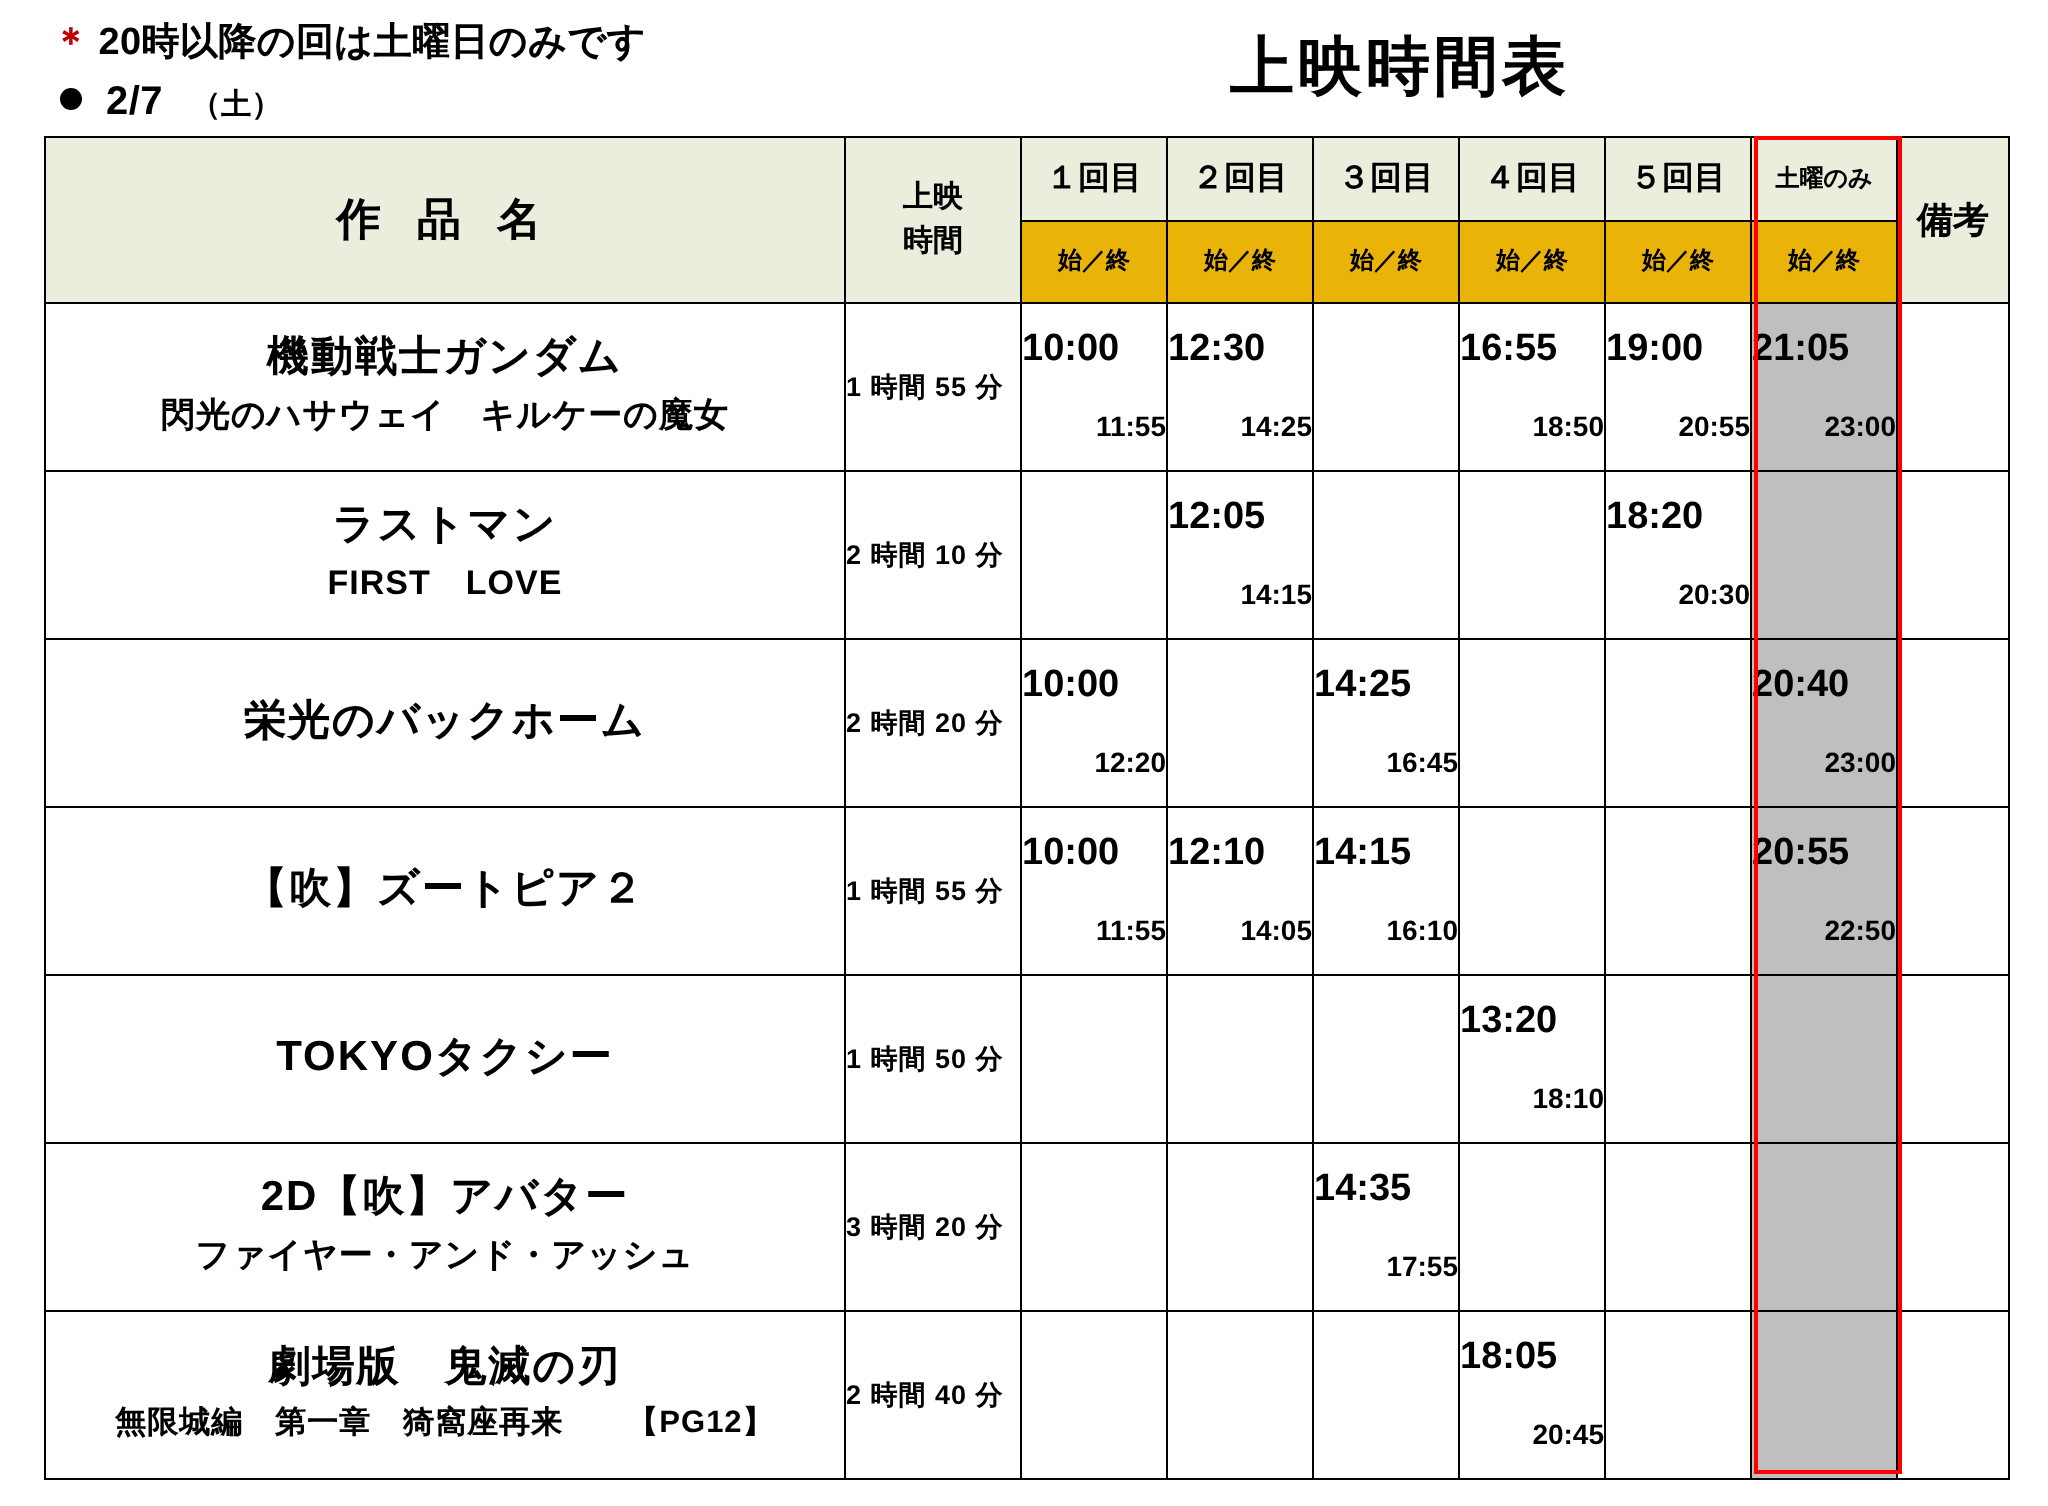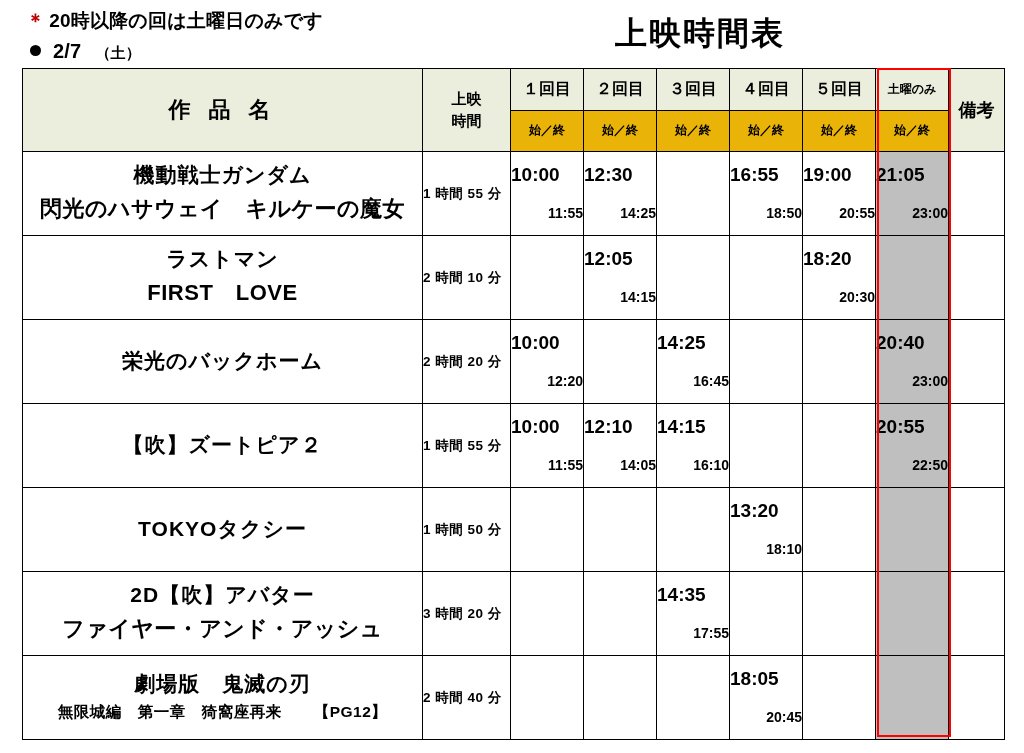--- a/index.html
+++ b/index.html
@@ -134,21 +134,21 @@
     padding: 4px 6px;
     font-family: Liberation Sans, sans-serif;
   }
   .t-main {
     font-size: 21px;
     font-weight: bold;
     letter-spacing: 1px;
     line-height: 1.25;
   }
   .t-sub {
-    font-size: 22px;
+    font-size: 17px;
     font-weight: bold;
     letter-spacing: 0.5px;
     line-height: 1.45;
     margin-top: 4px;
   }
   .t-sub.small {
     font-size: 15.5px;
   }
   td.runtime-cell {
     text-align: left;

